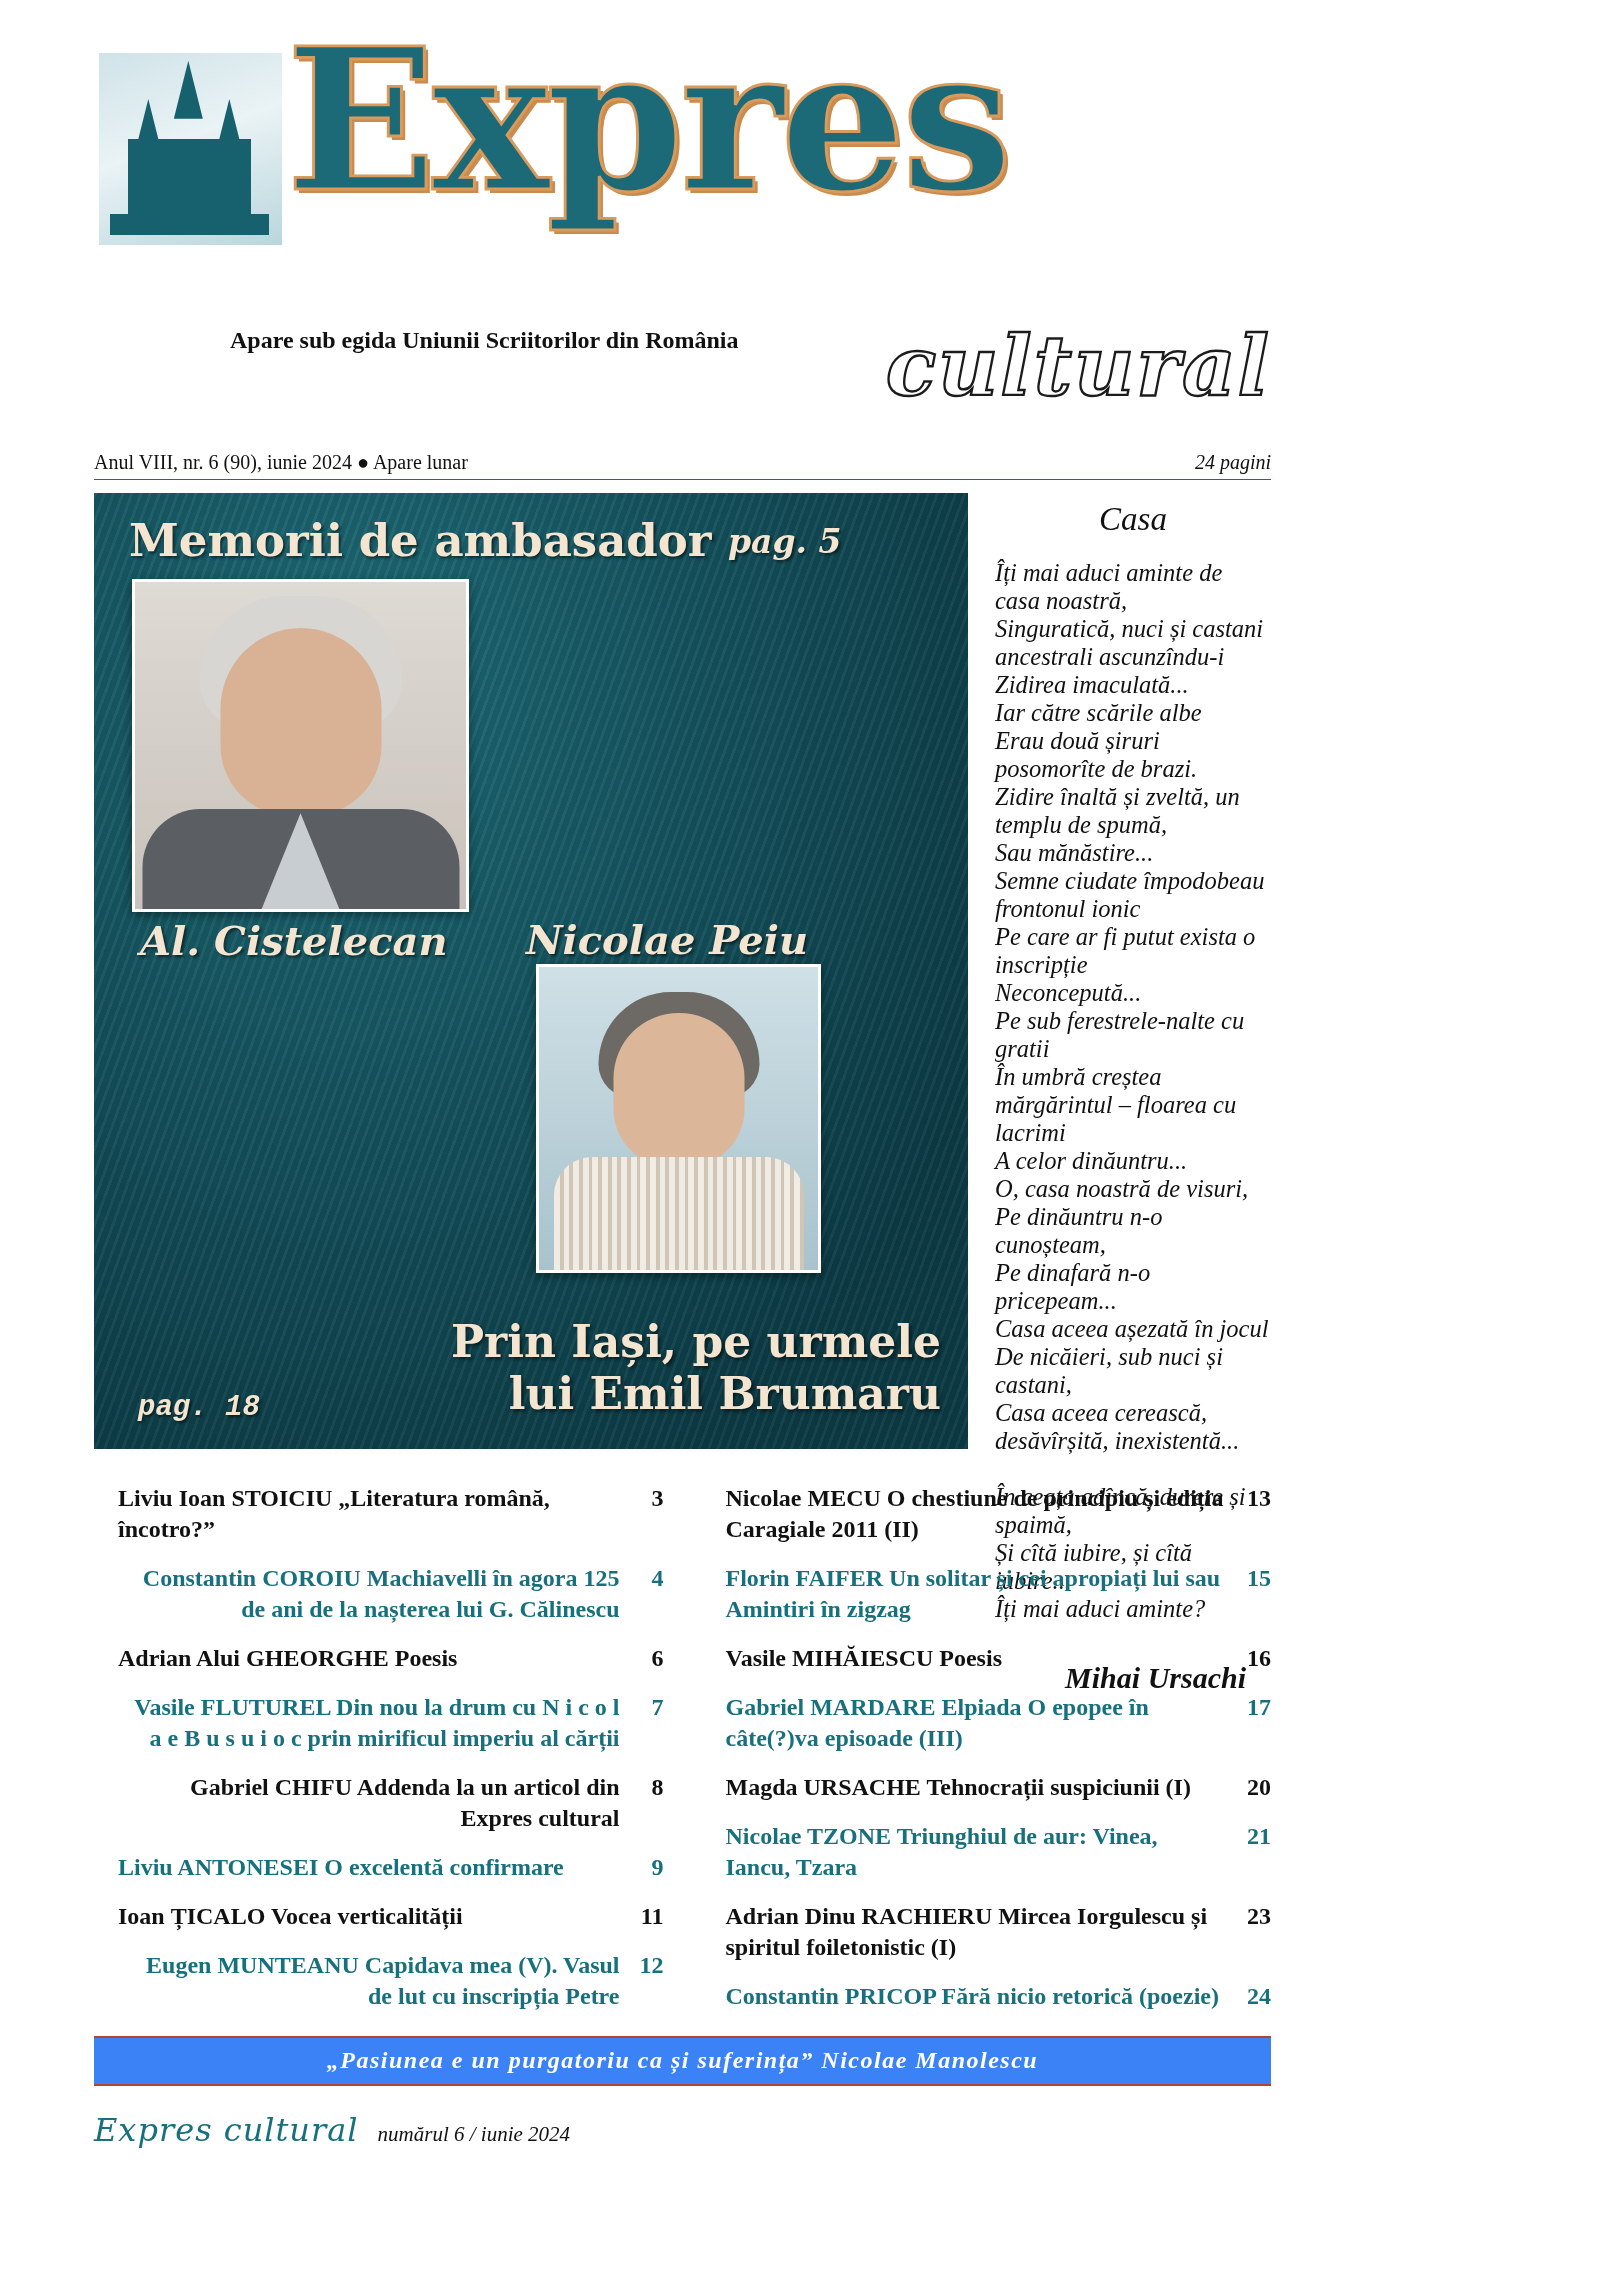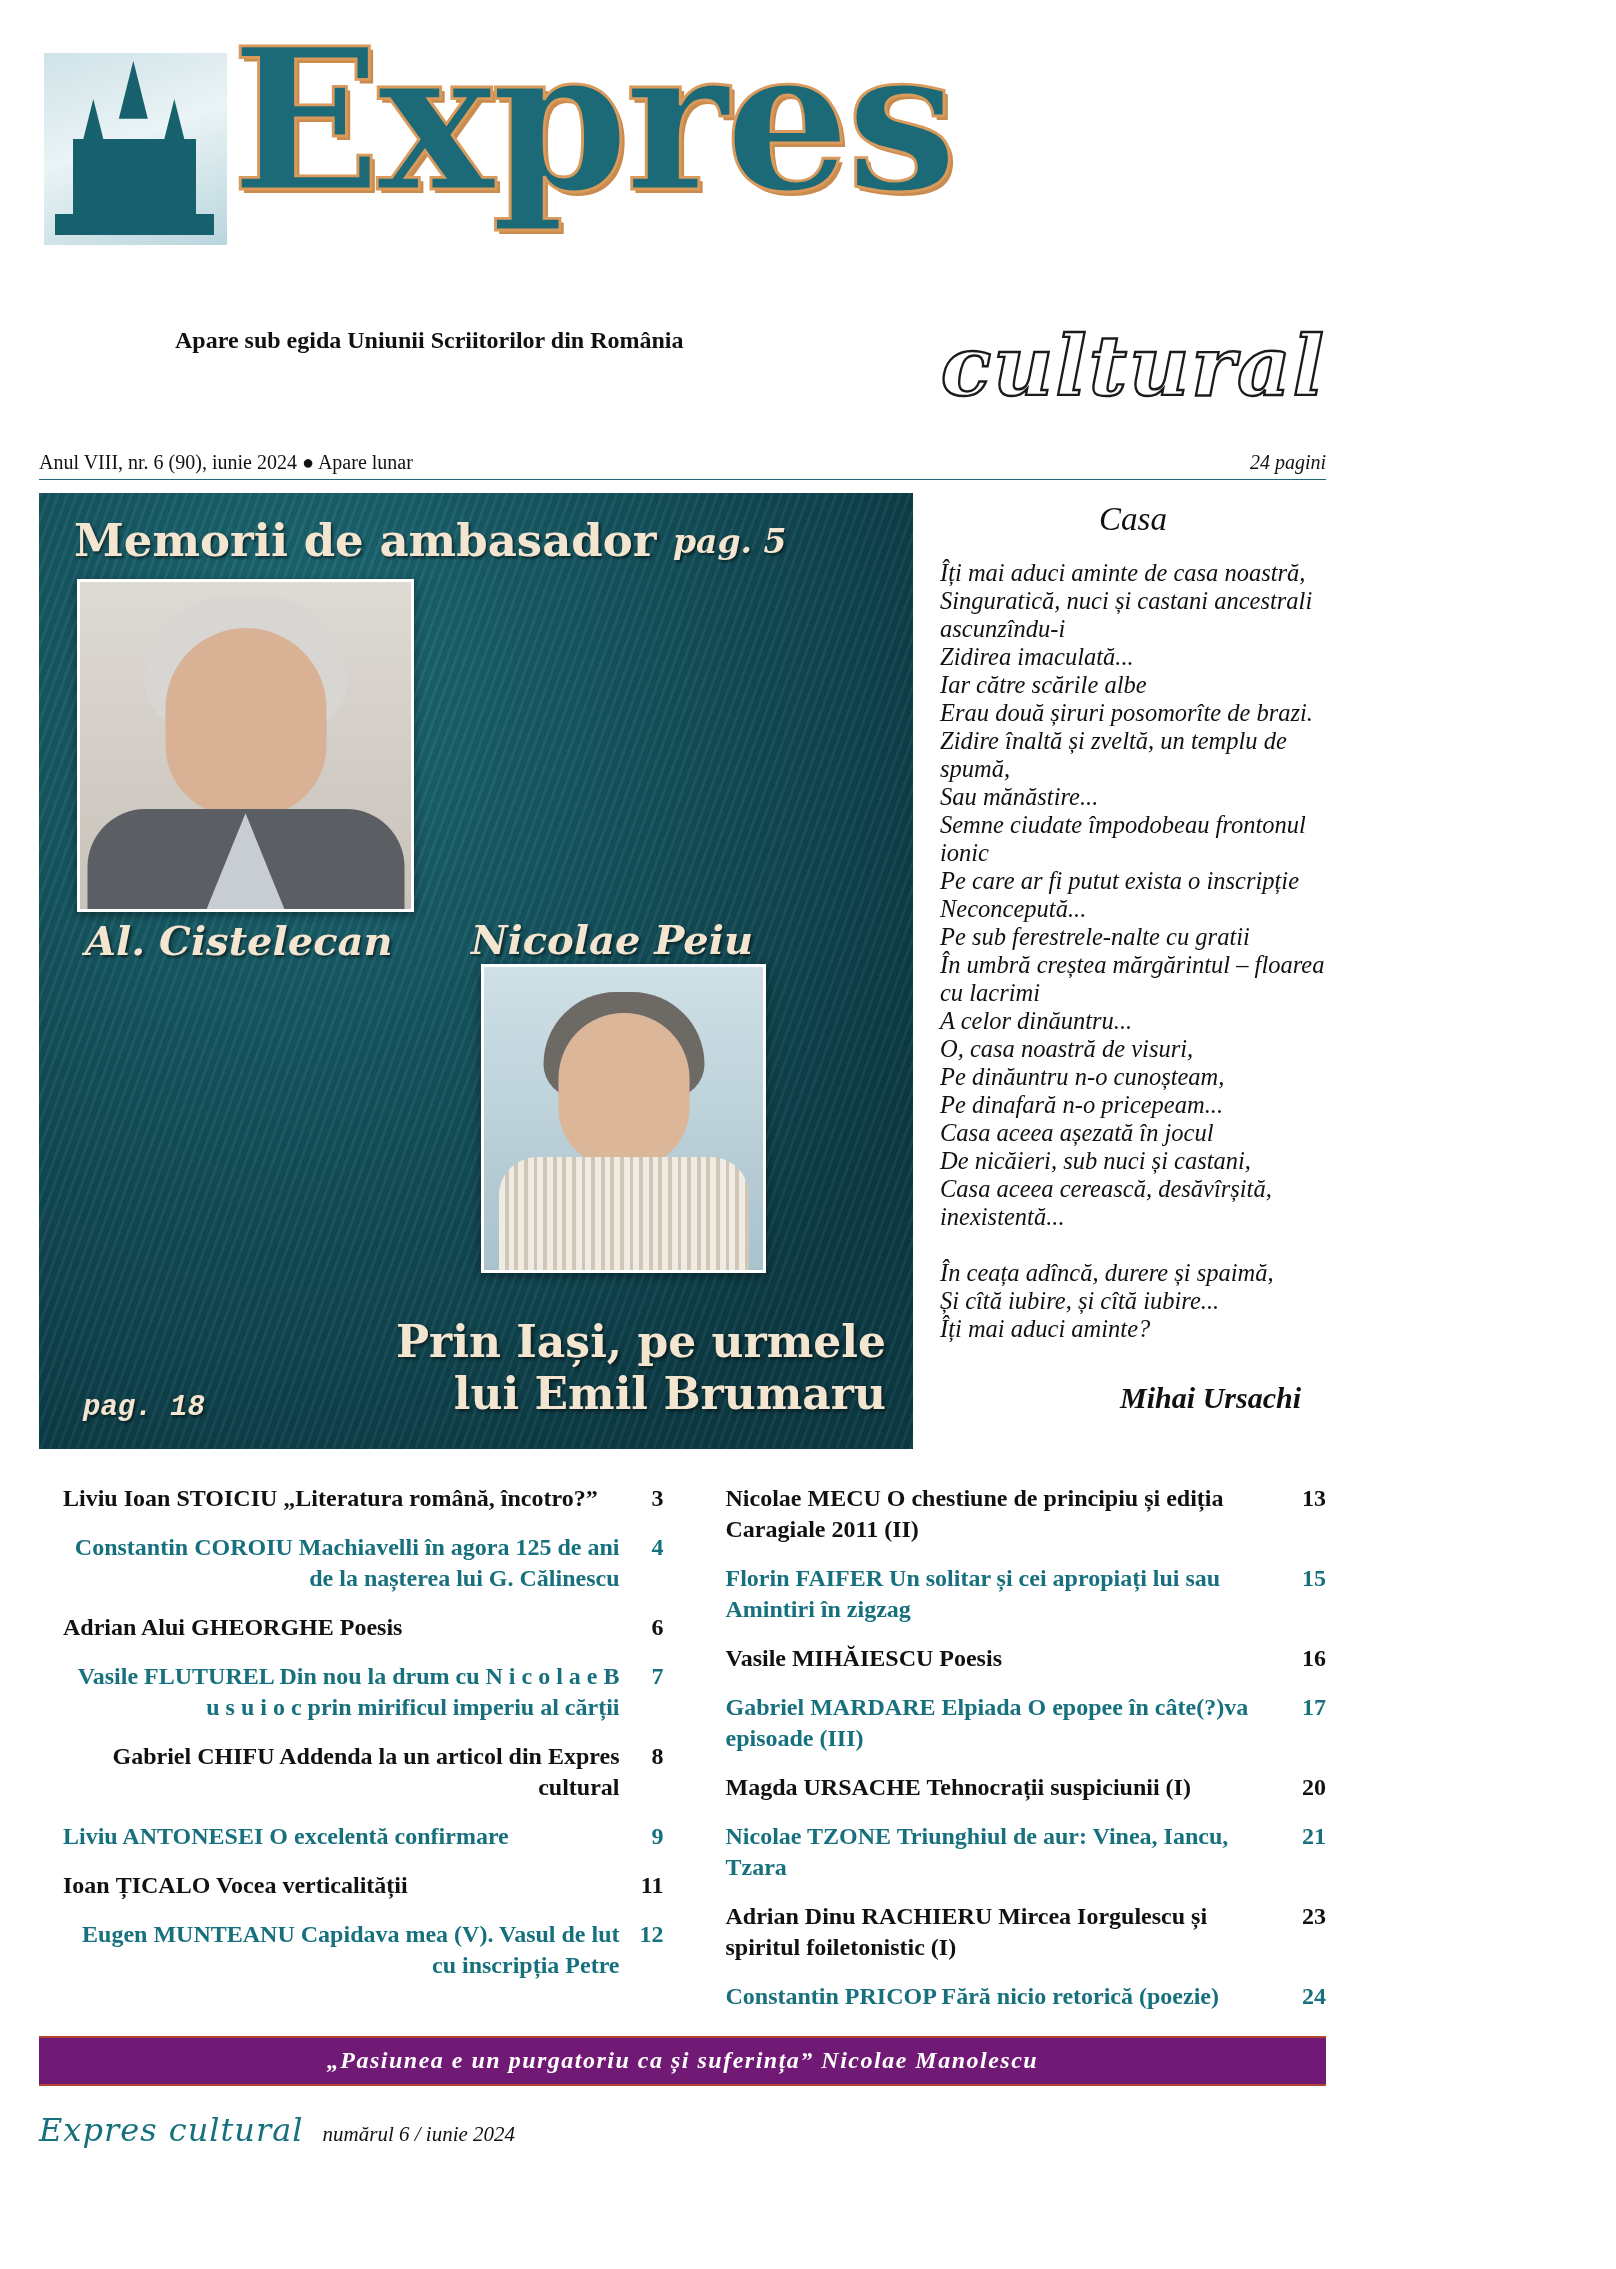--- a/index.html
+++ b/index.html
@@ -13,21 +13,21 @@
     font-family: "Liberation Serif", serif;
     color: #111;
     position: relative;
     overflow: hidden;
   }
   .page {
     position: relative;
     width: 1365px;
     height: 2269px;
     box-sizing: border-box;
-    padding: 0 39px;
+    padding: 0 94px;
   }
 
   
   .masthead {
     position: relative;
     height: 346px;
   }
   .logo-box {
     position: absolute;
     left: 4.8px;
@@ -315,21 +315,21 @@
     font-weight: bold;
     flex: none;
   }
   .teal { color: #17707d; }
   .dark { color: #111; }
 
   
   .quote-bar {
     margin-top: 5.8px;
     height: 46px;
-    background: #701a75;
+    background: #3b82f6;
     border-top: 2.9px solid #b2452f;
     border-bottom: 2.9px solid #b2452f;
     display: flex;
     align-items: center;
     justify-content: center;
     color: #ffffff;
     font-family: "Liberation Serif", serif;
     font-style: italic;
     font-weight: bold;
     font-size: 24px;

